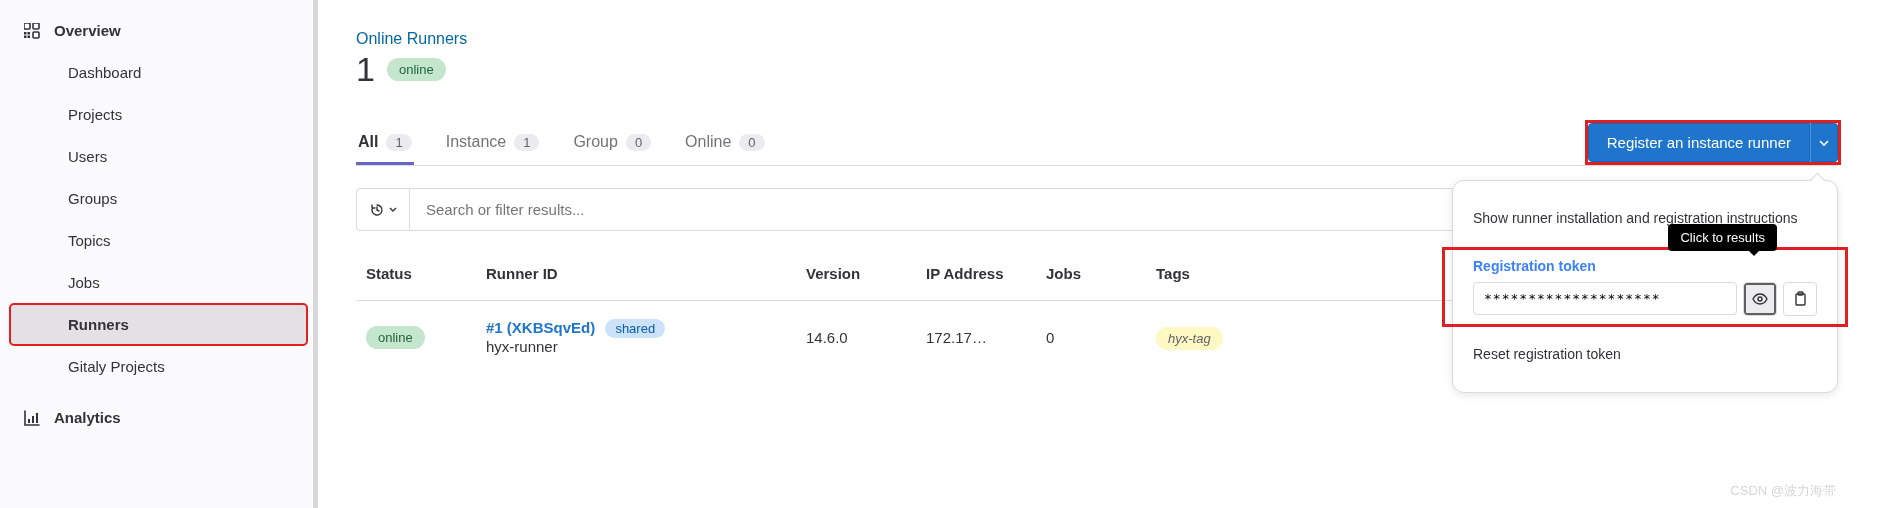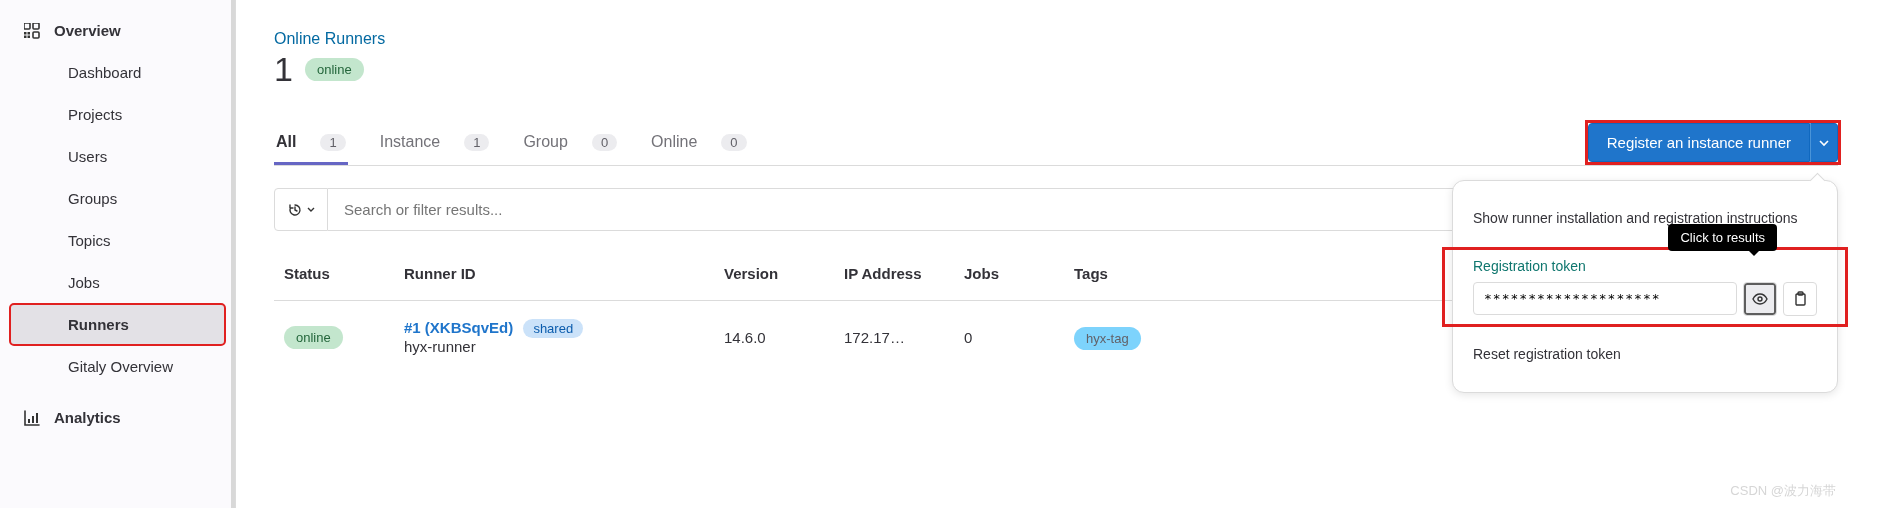--- a/index.html
+++ b/index.html
@@ -1,50 +1,50 @@
 <!DOCTYPE html>
 <html><head>
 <meta charset="utf-8">
 <style>
 * { margin: 0; padding: 0; box-sizing: border-box; font-family: -apple-system, BlinkMacSystemFont, "Segoe UI", Helvetica, Arial, sans-serif; }
 body { background: #fff; color: #333238; font-size: 14px; width: 1878px; height: 508px; overflow: hidden; display: flex; }
-.sidebar { width: 236px; background: #fbfafd; border-right: 1px solid #dbdbdb; padding-top: 10px; position: relative; }
+.sidebar { width: 318px; background: #fbfafd; border-right: 1px solid #dbdbdb; padding-top: 10px; position: relative; }
 .sidebar::after { content: ""; position: absolute; right: 0; top: 0; bottom: 0; width: 4px; background: #d8d8d8; }
 .nav-section { font-weight: 700; font-size: 15px; padding: 12px 18px 12px 24px; display: flex; align-items: center; gap: 14px; color: #333238; }
 .nav-item { font-size: 15px; padding: 12px 18px 12px 58px; color: #333238; cursor: pointer; margin: 1px 10px; border-radius: 4px; }
 .nav-item.selected { background: #e3e1e6; font-weight: 700; outline: 2px solid #e02020; outline-offset: -1px; }
 .nav-section.analytics { margin-top: 10px; }
 .icon-svg { width: 16px; height: 16px; fill: #333238; flex-shrink: 0; }
 .main { flex: 1; padding: 20px 40px 0 38px; position: relative; }
 .section-title { font-size: 16px; color: #0369a1; margin-bottom: 2px; margin-top: 10px; }
 .count-row { display: flex; align-items: center; gap: 12px; margin-bottom: 30px; }
 .count-num { font-size: 34px; font-weight: 400; color: #333238; }
 .badge-online { background: #c3e6cd; color: #24663b; padding: 4px 12px; border-radius: 12px; font-size: 13px; display: inline-block; }
 .tabs-row { display: flex; align-items: center; border-bottom: 1px solid #dbdbdb; position: relative; }
-.tab { padding: 14px 2px 14px 2px; margin-right: 30px; display: flex; align-items: flex-end; gap: 24px; font-size: 16px; color: #737278; cursor: pointer; }
+.tab { padding: 14px 2px 14px 2px; margin-right: 30px; display: flex; align-items: flex-end; gap: 8px; font-size: 16px; color: #737278; cursor: pointer; }
 .tab.active { color: #333238; font-weight: 700; box-shadow: inset 0 -3px 0 #6666c4; }
 .tab-badge { background: #ececef; color: #626168; border-radius: 10px; padding: 1px 9px; font-size: 13px; font-weight: 400; }
 .register-btn { position: absolute; right: 0; top: 4px; display: flex; outline: 3px solid #e02020; outline-offset: 0; }
 .btn-main { background: #1f75cb; color: #fff; padding: 10px 18px; font-size: 15px; border: 1px solid #1068bf; border-radius: 4px 0 0 4px; cursor: pointer; }
 .btn-caret { background: #1f75cb; color: #fff; padding: 10px 8px; border: 1px solid #1068bf; border-left-color: #4a94d8; border-radius: 0 4px 4px 0; cursor: pointer; display: flex; align-items: center; }
 .search-row { display: flex; margin-top: 22px; margin-bottom: 20px; border-radius: 15px; }
 .history-btn { border: 1px solid #dbdbdb; border-radius: 4px 0 0 4px; padding: 10px 12px; background: #fff; display: flex; align-items: center; gap: 4px; cursor: pointer; }
 .search-input { flex: 1; border: 1px solid #dbdbdb; border-left: none; border-radius: 0 4px 4px 0; padding: 12px 16px; font-size: 15px; color: #737278; outline: none; }
 .table { width: 100%; border-collapse: collapse; }
 .table th { text-align: left; font-weight: 700; font-size: 15px; padding: 14px 10px 18px 10px; color: #333238; border-bottom: 1px solid #dbdbdb; vertical-align: top; }
 .table td { padding: 18px 10px; font-size: 15px; vertical-align: middle; }
 .runner-link { color: #1f75cb; font-weight: 700; text-decoration: none; }
 .shared-badge { background: #cbe2f9; color: #0b5cad; padding: 2px 10px; border-radius: 10px; font-size: 13px; margin-left: 6px; }
-.tag-badge { background: #7dd3fc; color: #626168; padding: 4px 12px; border-radius: 12px; font-size: 13px; }
+.tag-badge { background: #fef9c3; color: #626168; padding: 4px 12px; border-radius: 12px; font-size: 13px; font-style: italic; }
 .runner-desc { color: #333238; font-size: 15px; margin-top: 2px; }
 .dropdown-panel { position: absolute; right: 40px; top: 180px; width: 386px; background: #fff; border: 1px solid #dbdbdb; border-radius: 12px; box-shadow: 0 2px 8px rgba(0,0,0,0.1); padding: 20px 0; z-index: 10; }
 .dropdown-panel::before { content:""; position:absolute; top:-6px; right:14px; width:10px; height:10px; background:#fff; border-left:1px solid #dbdbdb; border-top:1px solid #dbdbdb; transform: rotate(45deg); }
 .panel-item { padding: 8px 20px; font-size: 14px; color: #333238; cursor: pointer; line-height: 1.4; }
 .panel-divider { border-top: 1px solid #dbdbdb; margin: 10px 0; }
-.panel-label { padding: 0 20px 8px; font-size: 14px; color: #0f766e; font-weight: 400; }
+.panel-label { padding: 0 20px 8px; font-size: 14px; color: #3b82f6; font-weight: 700; }
 .token-row { display: flex; gap: 6px; padding: 0 20px; align-items: center; }
 .token-input { flex: 1; border: 1px solid #dbdbdb; border-radius: 4px; padding: 8px 10px; font-family: monospace; letter-spacing: 1px; font-size: 13px; background: #fff; min-width: 0; }
 .icon-btn { border: 1px solid #dbdbdb; border-radius: 4px; width: 34px; height: 34px; display: flex; align-items: center; justify-content: center; background: #fff; cursor: pointer; flex-shrink: 0; }
 .icon-btn.active { background: #ececef; box-shadow: inset 0 0 0 2px #5e5e5e; }
 .tooltip { position: absolute; right: 60px; top: -34px; background: #000; color: #fff; padding: 6px 12px; border-radius: 4px; font-size: 13px; white-space: nowrap; }
 .tooltip::after { content: ""; position: absolute; bottom: -5px; right: 18px; border: 5px solid transparent; border-top-color: #000; border-bottom: none; }
 .token-wrap { position: relative; outline: 3px solid #e02020; outline-offset: 8px; margin-top: 6px; margin-bottom: 10px; }
 .watermark { position: absolute; right: 42px; bottom: 8px; font-size: 13px; color: #d6d6d6; pointer-events: none; }
 </style>
 </head>
@@ -63,21 +63,21 @@
       </svg>
     <span>Overview</span>
   </div>
   <div class="nav-item">Dashboard</div>
   <div class="nav-item">Projects</div>
   <div class="nav-item">Users</div>
   <div class="nav-item">Groups</div>
   <div class="nav-item">Topics</div>
   <div class="nav-item">Jobs</div>
   <div class="nav-item selected">Runners</div>
-  <div class="nav-item">Gitaly Overview</div>
+  <div class="nav-item">Gitaly Projects</div>
   <div class="nav-section analytics">
     <svg class="icon-svg" viewBox="0 0 16 16">
         <path d="M1 1v14h14" fill="none" stroke="#333" stroke-width="1.6" stroke-linecap="round"></path>
         <rect x="4" y="9" width="2" height="4" fill="#333"></rect>
         <rect x="8" y="6" width="2" height="7" fill="#333"></rect>
         <rect x="12" y="3" width="2" height="10" fill="#333"></rect>
       </svg>
     <span>Analytics</span>
   </div>
 </nav>

